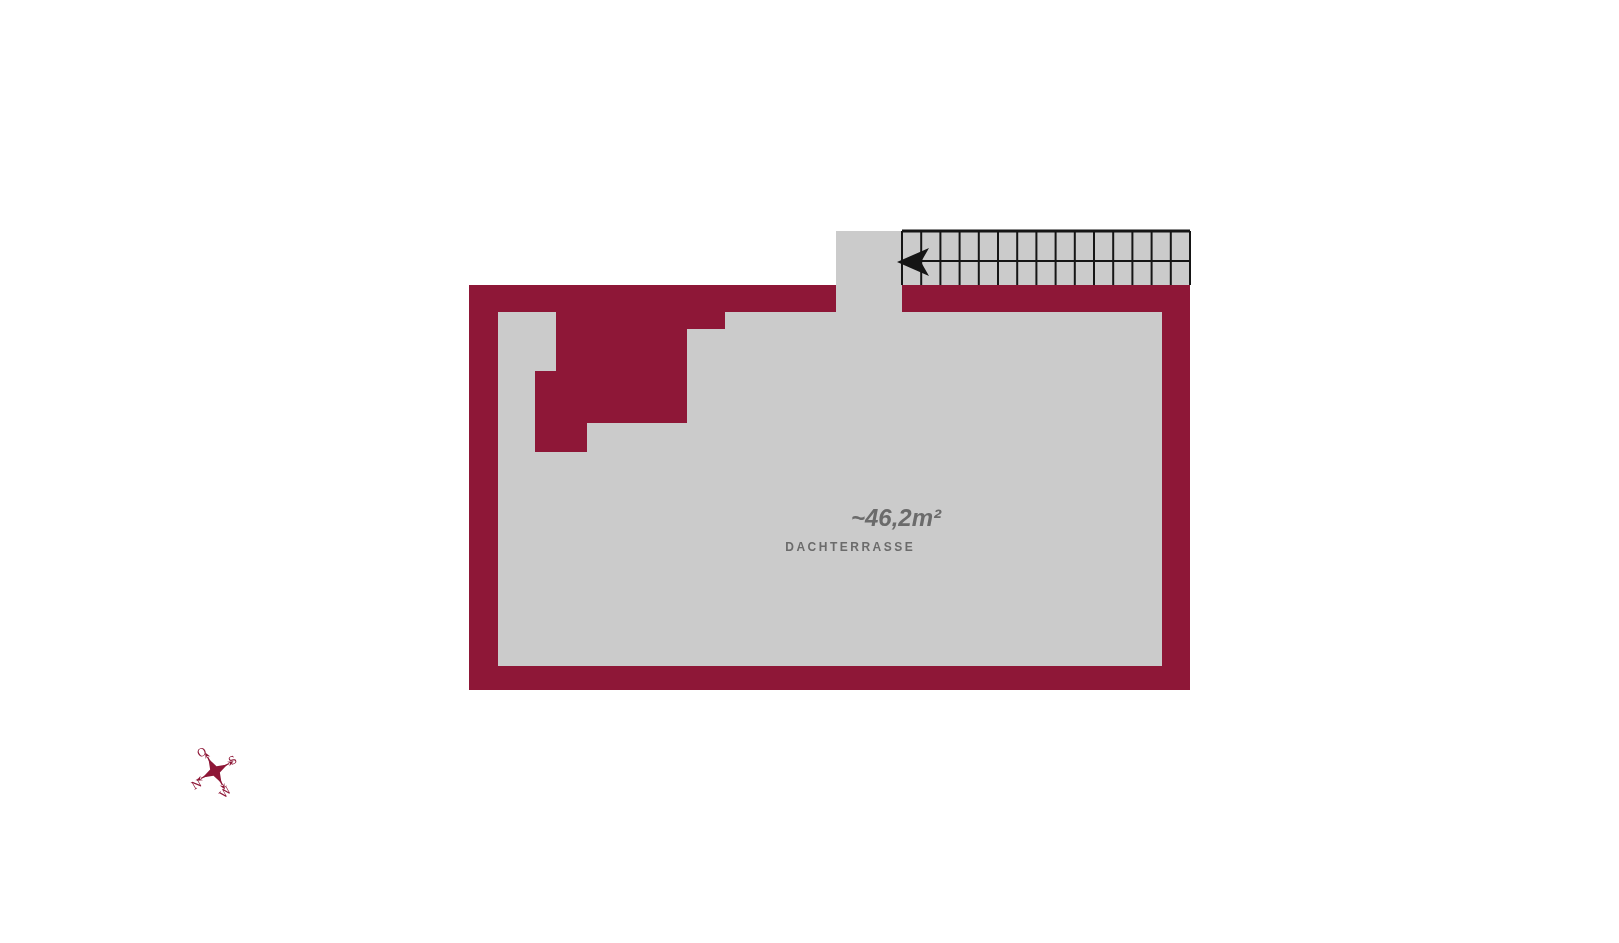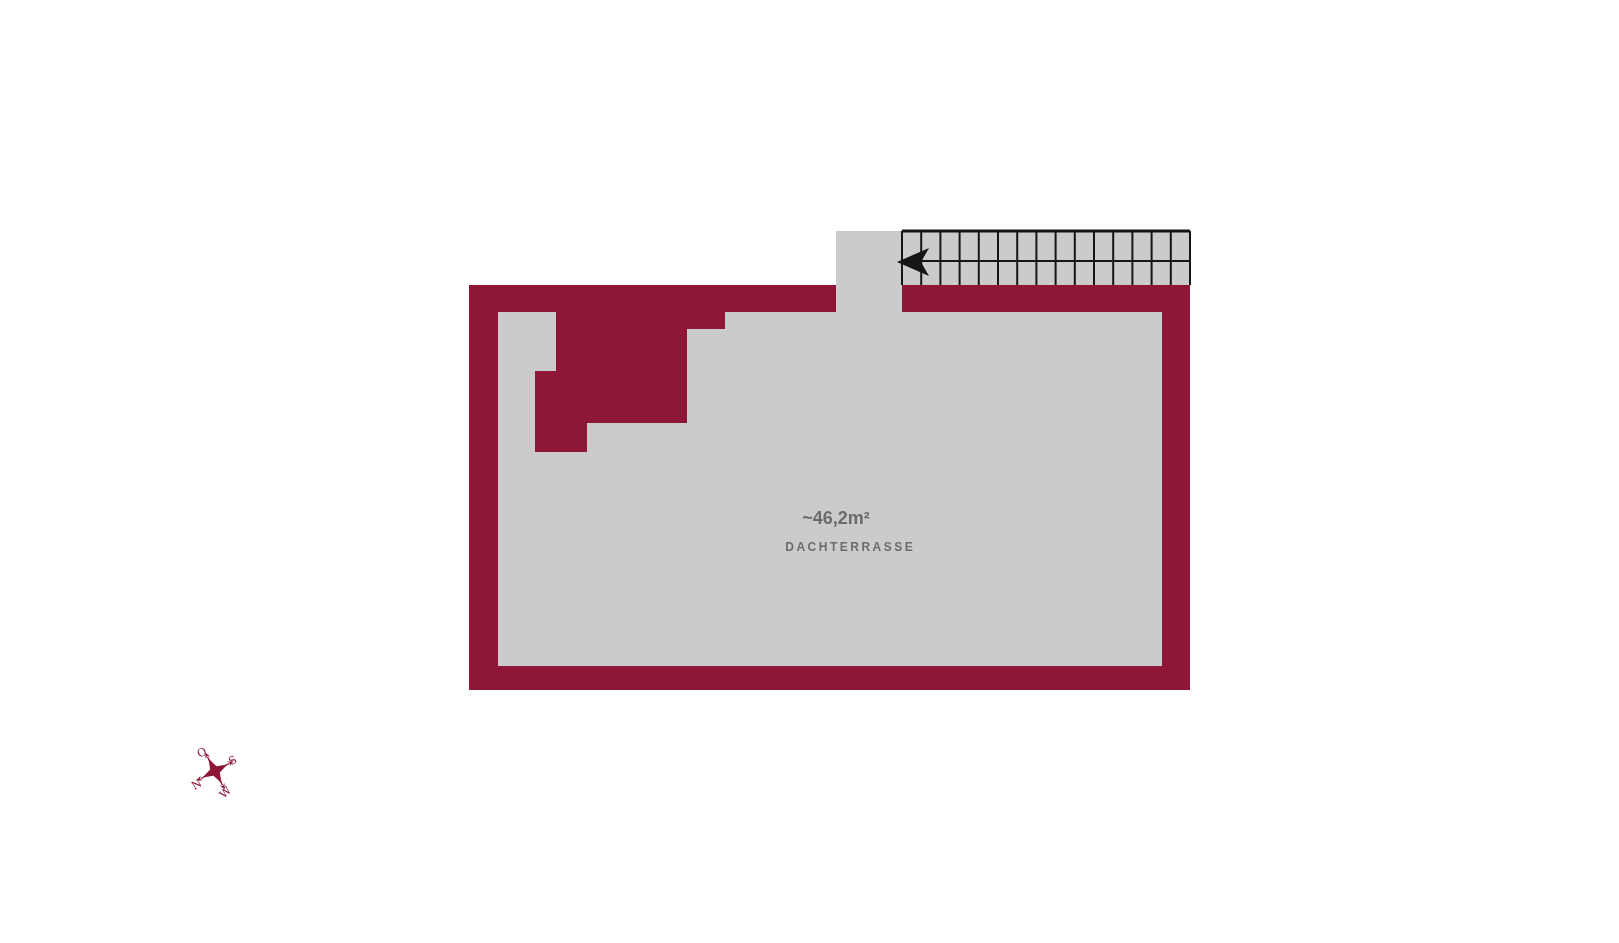--- a/index.html
+++ b/index.html
@@ -41,27 +41,28 @@
     font-weight: bold;
     font-size: 12px;
     letter-spacing: 2.5px;
     padding-left: 2.5px;
     color: var(--c-label, #6b6b6b);
     white-space: nowrap;
     margin-top: 28px;
   }
   .room-area {
     position: absolute;
-    left: 836px;
+    left: 896px;
     top: 518px;
     transform: translate(-50%, -50%);
     font-weight: bold;
-    font-size: 18px;
+    font-size: 24px;
     color: var(--c-label, #6b6b6b);
     white-space: nowrap;
+    font-style: italic;
   }
 </style>
 </head>
 <body>
 
 <div class="canvas">
 
   <svg class="plan" width="1619" height="943" viewBox="0 0 1619 943">
 
     <rect class="wall" x="469" y="285" width="721" height="405"></rect>

